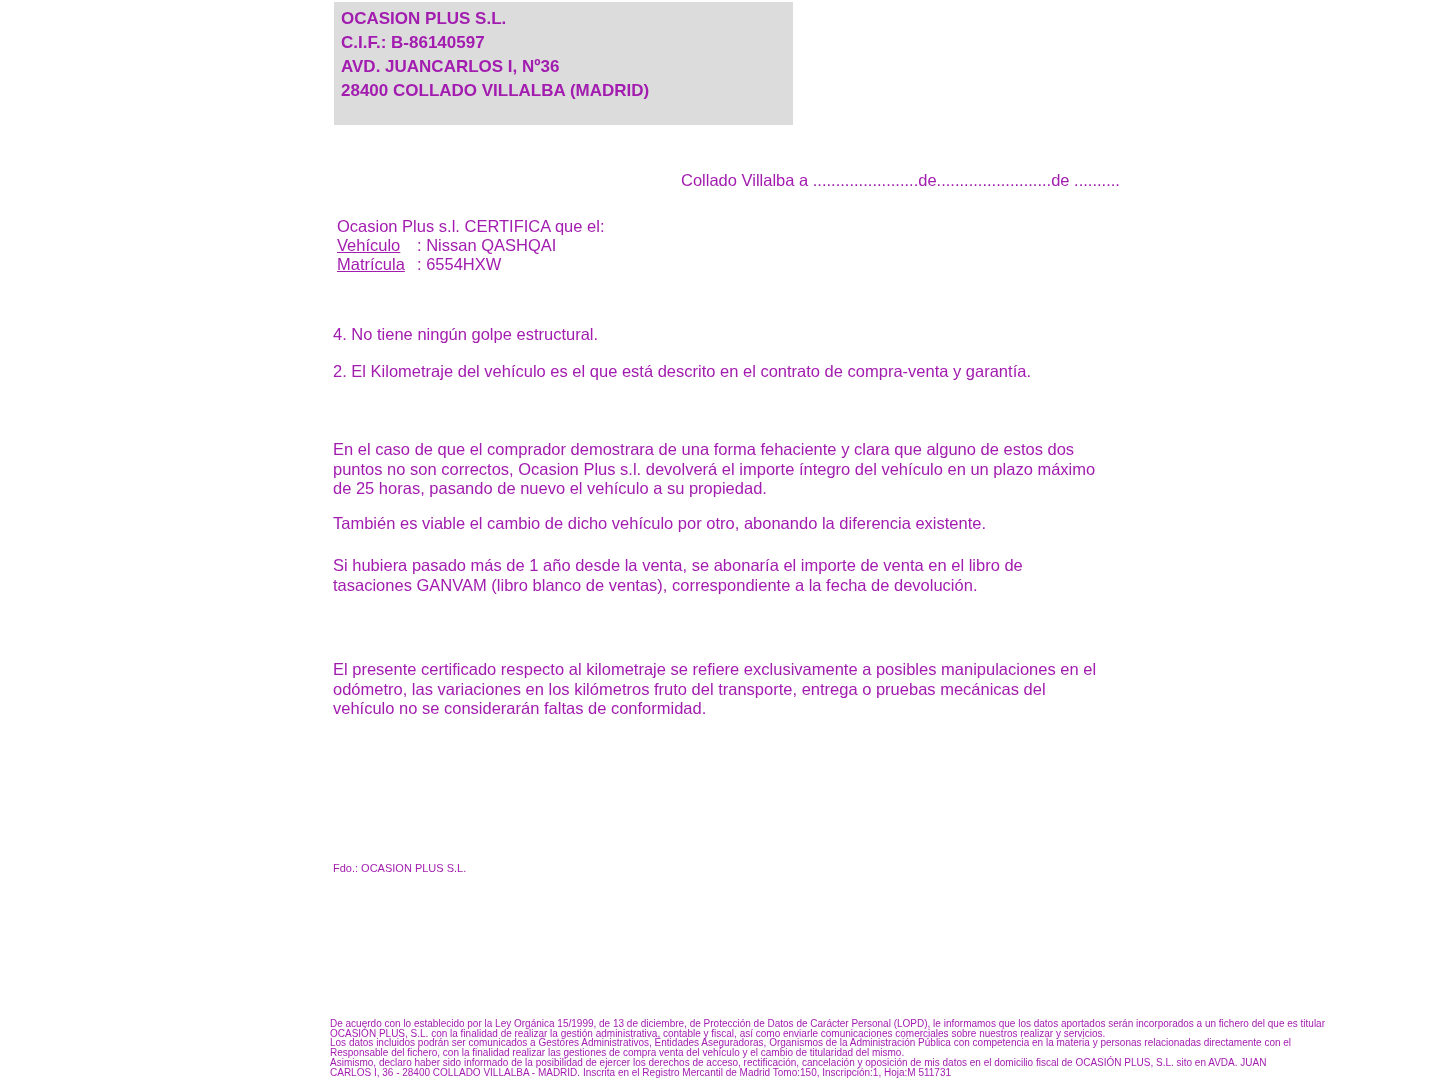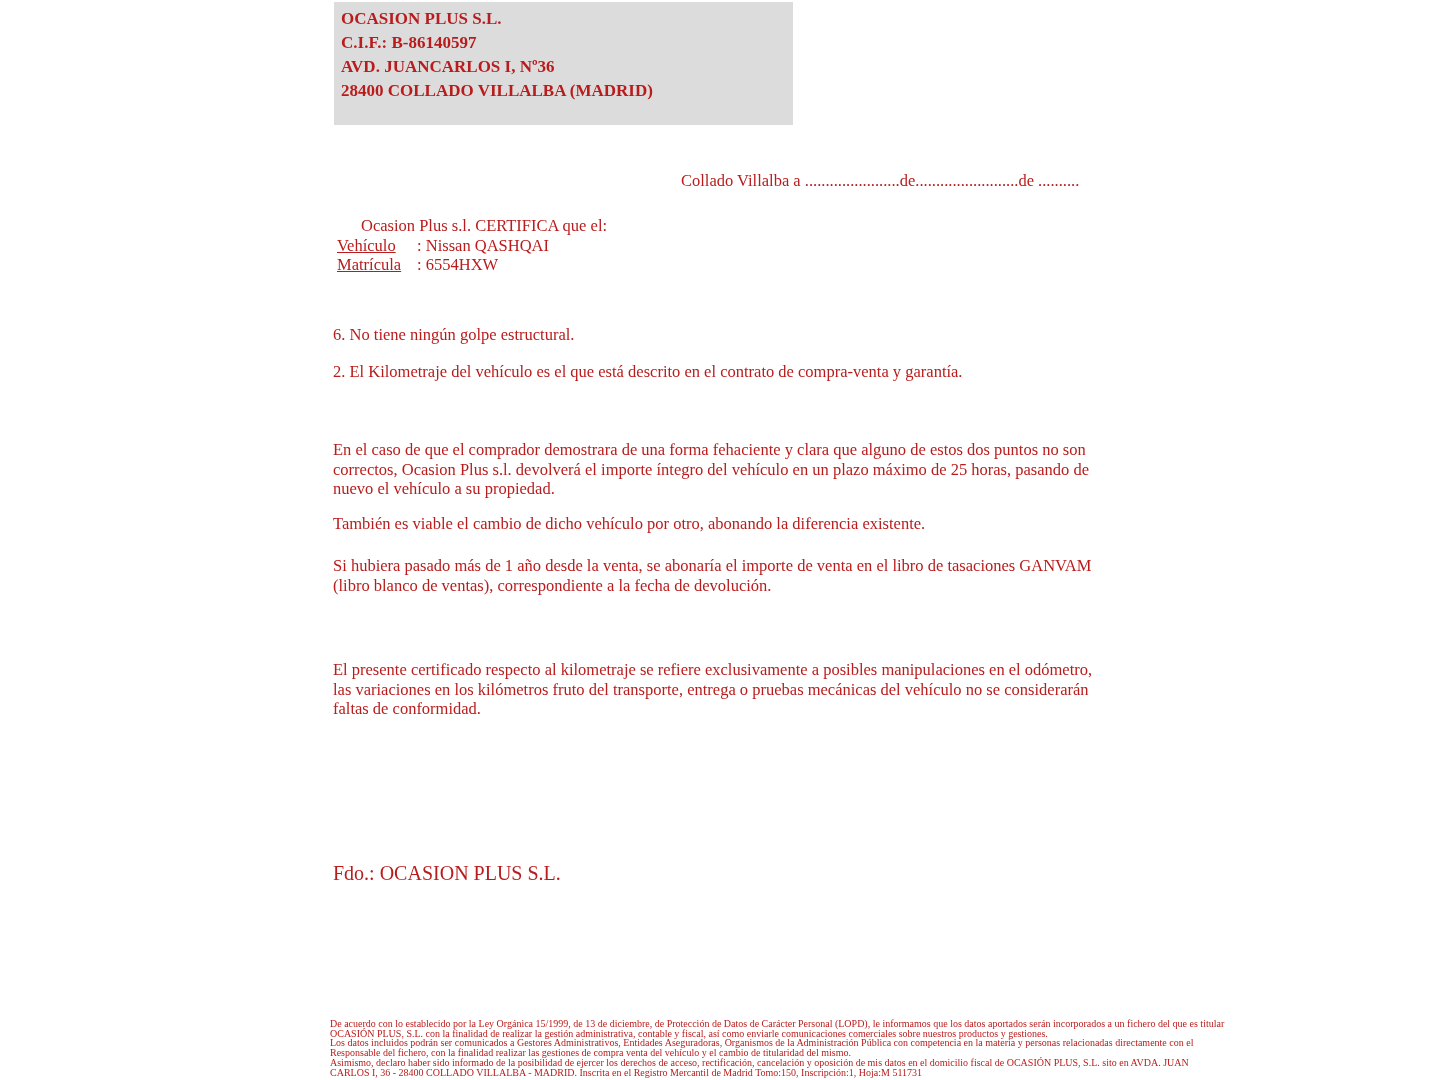--- a/index.html
+++ b/index.html
@@ -5,22 +5,22 @@
   html, body {
     margin: 0;
     padding: 0;
     background: #ffffff;
   }
   .page {
     position: relative;
     width: 1440px;
     height: 1080px;
     background: #ffffff;
-    font-family: Liberation Serif, serif;
-    color: #b91c1c;
+    font-family: Liberation Sans, sans-serif;
+    color: #a21caf;
     overflow: hidden;
   }
   .header-box {
     position: absolute;
     left: 334px;
     top: 2px;
     width: 459px;
     height: 123px;
     background: #dcdcdc;
     box-sizing: border-box;
@@ -41,21 +41,20 @@
   }
   .cert-block {
     position: absolute;
     left: 337px;
     top: 216px;
     font-size: 16.5px;
   }
   .cert-intro {
     line-height: 20px;
     white-space: nowrap;
-    margin-left: 24px;
   }
   .cert-field {
     display: flex;
     line-height: 19px;
     white-space: nowrap;
   }
   .cert-field .flabel {
     display: inline-block;
     width: 80px;
     text-decoration: underline;
@@ -76,21 +75,21 @@
     line-height: 19.7px;
   }
   .para-1 { top: 440px; }
   .para-2 { top: 514px; }
   .para-3 { top: 556px; }
   .para-4 { top: 644px; margin-top: 16px; }
   .signature {
     position: absolute;
     left: 333px;
     top: 862px;
-    font-size: 20px;
+    font-size: 11px;
     white-space: nowrap;
     text-align: right;
   }
   .legal {
     position: absolute;
     left: 330px;
     top: 1019px;
     width: 790px;
   }
   .legal .lline {
@@ -118,32 +117,32 @@
     <div class="cert-field">
       <span class="flabel">Vehículo</span>
       <span class="fvalue">: Nissan QASHQAI</span>
     </div>
     <div class="cert-field">
       <span class="flabel">Matrícula</span>
       <span class="fvalue">: 6554HXW</span>
     </div>
   </div>
 
-  <div class="point point-1">6. No tiene ningún golpe estructural.</div>
+  <div class="point point-1">4. No tiene ningún golpe estructural.</div>
   <div class="point point-2">2. El Kilometraje del vehículo es el que está descrito en el contrato de compra-venta y garantía.</div>
 
   <div class="para para-1">En el caso de que el comprador demostrara de una forma fehaciente y clara que alguno de estos dos puntos no son correctos, Ocasion Plus s.l. devolverá el importe íntegro del vehículo en un plazo máximo de 25 horas, pasando de nuevo el vehículo a su propiedad.</div>
   <div class="para para-2">También es viable el cambio de dicho vehículo por otro, abonando la diferencia existente.</div>
   <div class="para para-3">Si hubiera pasado más de 1 año desde la venta, se abonaría el importe de venta en el libro de tasaciones GANVAM (libro blanco de ventas), correspondiente a la fecha de devolución.</div>
   <div class="para para-4">El presente certificado respecto al kilometraje se refiere exclusivamente a posibles manipulaciones en el odómetro, las variaciones en los kilómetros fruto del transporte, entrega o pruebas mecánicas del vehículo no se considerarán faltas de conformidad.</div>
 
   <div class="signature">Fdo.: OCASION PLUS S.L.</div>
 
   <div class="legal">
     <div class="lline">De acuerdo con lo establecido por la Ley Orgánica 15/1999, de 13 de diciembre, de Protección de Datos de Carácter Personal (LOPD), le informamos que los datos aportados serán incorporados a un fichero del que es titular</div>
-    <div class="lline">OCASIÓN PLUS, S.L. con la finalidad de realizar la gestión administrativa, contable y fiscal, así como enviarle comunicaciones comerciales sobre nuestros productos y gestiones.</div>
+    <div class="lline">OCASIÓN PLUS, S.L. con la finalidad de realizar la gestión administrativa, contable y fiscal, así como enviarle comunicaciones comerciales sobre nuestros realizar y servicios.</div>
     <div class="lline">Los datos incluidos podrán ser comunicados a Gestores Administrativos, Entidades Aseguradoras, Organismos de la Administración Pública con competencia en la materia y personas relacionadas directamente con el</div>
     <div class="lline">Responsable del fichero, con la finalidad realizar las gestiones de compra venta del vehículo y el cambio de titularidad del mismo.</div>
     <div class="lline">Asimismo, declaro haber sido informado de la posibilidad de ejercer los derechos de acceso, rectificación, cancelación y oposición de mis datos en el domicilio fiscal de OCASIÓN PLUS, S.L. sito en AVDA. JUAN</div>
     <div class="lline">CARLOS I, 36 - 28400 COLLADO VILLALBA - MADRID. Inscrita en el Registro Mercantil de Madrid Tomo:150, Inscripción:1, Hoja:M 511731</div>
   </div>
 
 </div>
 
 </body></html>

